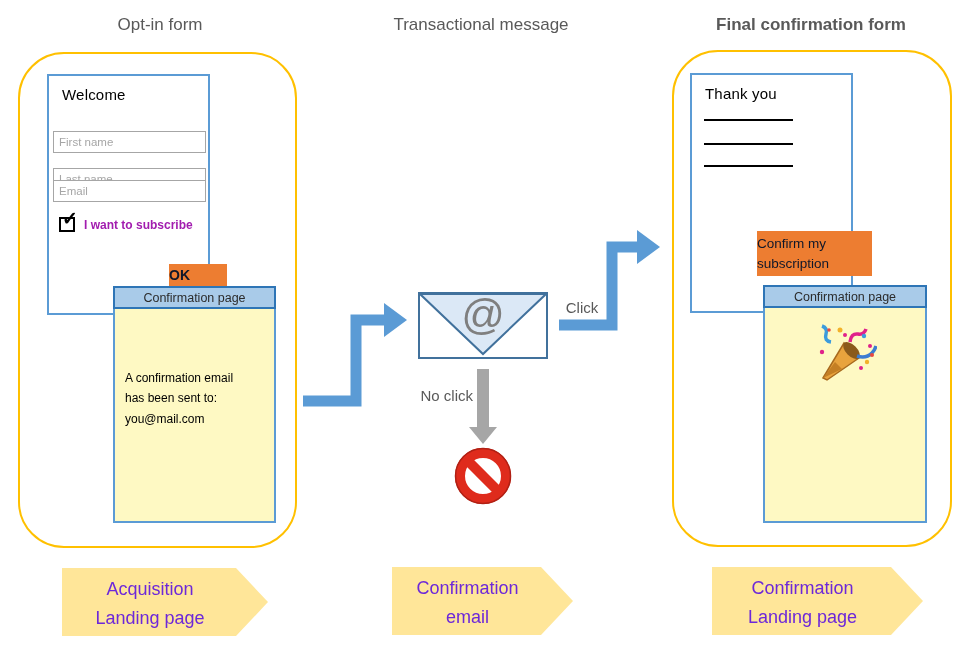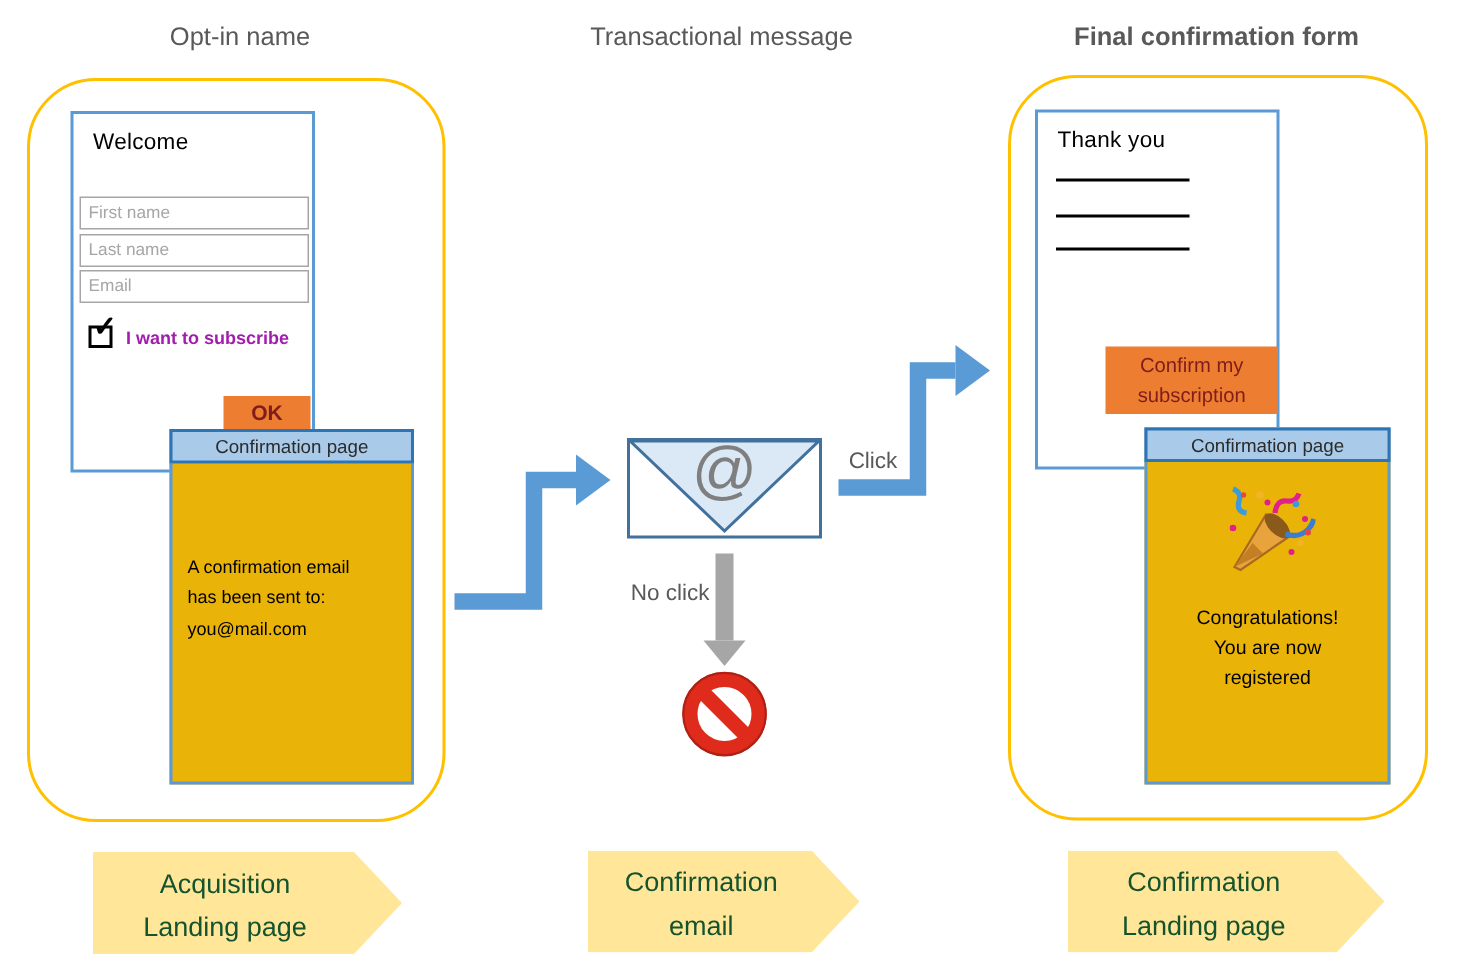--- a/index.html
+++ b/index.html
@@ -18,68 +18,68 @@
 
   .mockform { position:absolute; background:#fff; border:2px solid #5B9BD5; z-index:2; }
   #optin-form { left:47px; top:74px; width:163px; height:241px; }
   #final-form { left:690px; top:73px; width:163px; height:240px; }
 
   .form-heading { position:absolute; left:13px; top:10px; font-size:15px; color:#000; letter-spacing:.2px; }
 
   .field { position:absolute; left:4px; width:153px; height:18px; border:1px solid #A6A6A6;
            font-family:"Liberation Sans", sans-serif; font-size:11.5px; color:#808080; padding:10px 5px; outline:none; }
   .field::placeholder { color:#A6A6A6; opacity:1; }
-  #field-first { top:55px; } #field-last { top:80px; } #field-email { top:104px; }
+  #field-first { top:55px; } #field-last { top:92px; } #field-email { top:104px; }
 
   .checkbox-row { position:absolute; left:10px; top:140px; width:150px; height:20px; }
   .checkbox-box { position:absolute; left:0; top:1px; width:16px; height:15px; border:2px solid #000; background:#fff; cursor:pointer; }
   .checkbox-box .check { position:absolute; left:1px; top:-10px; font-size:19px; font-weight:700; color:#000; line-height:1; }
   .checkbox-row .cb-label { position:absolute; left:25px; top:2px; font-size:12px; font-weight:700; color:#a21caf; white-space:nowrap; }
 
-  .btn-orange { position:absolute; background:#ED7D31; color:#7f1d1d; border:none; cursor:pointer;
-                font-family:"Liberation Sans", sans-serif; text-align:center; }
+  .btn-orange { position:absolute; background:#ED7D31; color:#0f172a; border:none; cursor:pointer;
+                font-family:"Liberation Sans", sans-serif; text-align:left;margin-left:20px; }
   #ok-btn { left:100px; top:188px; width:58px; height:22px; font-size:14px; font-weight:700; }
   #confirm-btn { left:45px; top:156px; width:115px; height:45px; font-size:13.5px; line-height:1.45; white-space:pre-line; }
 
   .ruled-line { position:absolute; left:12px; width:89px; border-top:2px solid #000; }
   #line-1 { top:44px; } #line-2 { top:68px; } #line-3 { top:90px; }
 
-  .confwin { position:absolute; background:#eab308; border:2px solid #5B9BD5; z-index:3; }
+  .confwin { position:absolute; background:#fef9c3; border:2px solid #5B9BD5; z-index:3; }
   #confwin-left  { left:113px; top:286px; width:163px; height:237px; }
   #confwin-right { left:763px; top:285px; width:164px; height:238px; }
   .confwin-header { position:absolute; left:-2px; top:-2px; right:-2px; height:23px; background:#A9CBE9;
                     border:2px solid #2E75B6; text-align:center; font-size:12.5px; color:#2b2b2b; line-height:20px; }
   .confwin-body-text { position:absolute; left:10px; top:80px; font-size:12px; color:#000; line-height:1.7; white-space:pre-line; }
   .congrats-text { position:absolute; left:0; top:115px; width:100%; text-align:center;
                    font-size:13px; color:#000; line-height:1.55; white-space:pre-line; }
   .party-svg { position:absolute; left:52px; top:35px; }
 
   #envelope { position:absolute; left:418px; top:292px; width:130px; height:67px; background:#fff; border:2px solid #41719C; z-index:2; }
   #envelope .flap { position:absolute; left:0; top:0; }
   #envelope .at { position:absolute; left:0; top:-3px; width:100%; text-align:center; font-size:43px; color:#7F7F7F; line-height:1.1; }
 
   .flow-label { position:absolute; font-size:15px; color:#595959; }
   #click-label { left:556px; top:299px; width:52px; text-align:center; }
   #noclick-label { left:393px; top:387px; width:80px; text-align:right; }
 
   .overlay { position:absolute; left:0; top:0; z-index:1; pointer-events:none; }
 
-  .banner { position:absolute; top:567px; height:68px; background:#FFE699; color:#14532d;
+  .banner { position:absolute; top:567px; height:68px; background:#FFE699; color:#6d28d9;
             font-size:18px; text-align:center; line-height:1.6; padding-top:7px; padding-right:30px; white-space:pre-line;
             clip-path: polygon(0 0, calc(100% - 32px) 0, 100% 50%, calc(100% - 32px) 100%, 0 100%); }
   #banner-1 { left:62px;  top:568px; width:206px; }
   #banner-2 { left:392px; width:181px; }
   #banner-3 { left:712px; width:211px; }
 </style>
 </head>
 <body>
 
 <div id="stage">
 
-  <div class="col-title" id="title-left">Opt-in name</div>
+  <div class="col-title" id="title-left">Opt-in form</div>
   <div class="col-title" id="title-middle">Transactional message</div>
   <div class="col-title" id="title-right">Final confirmation form</div>
 
   <div class="panel" id="panel-optin"></div>
   <div class="panel" id="panel-final"></div>
 
   <svg class="overlay" width="972" height="652" viewBox="0 0 972 652">
     <path d="M303,401 H356 V320 H384" fill="none" stroke="#5B9BD5" stroke-width="11"></path>
     <polygon points="384,303 407,320 384,337" fill="#5B9BD5"></polygon>
 
@@ -148,23 +148,20 @@
       <circle cx="23" cy="8" r="2.5" fill="#F3B229"></circle>
       <circle cx="28" cy="13" r="2" fill="#E0218A"></circle>
       <circle cx="47" cy="14" r="2.2" fill="#3C9BDC"></circle>
       <circle cx="53" cy="24" r="2" fill="#E0218A"></circle>
       <circle cx="50" cy="40" r="2.2" fill="#F3B229"></circle>
       <circle cx="55" cy="33" r="2" fill="#E8483F"></circle>
       <circle cx="5" cy="30" r="2.2" fill="#E0218A"></circle>
       <circle cx="44" cy="46" r="2" fill="#E0218A"></circle>
       <circle cx="12" cy="8" r="1.8" fill="#E8483F"></circle>
     </svg>
-    <div class="congrats-text">Congratulations!
-You are now
-registered</div>
   </div>
 
   <div class="banner" id="banner-1">Acquisition
 Landing page</div>
   <div class="banner" id="banner-2">Confirmation
 email</div>
   <div class="banner" id="banner-3">Confirmation
 Landing page</div>
 
 </div>

